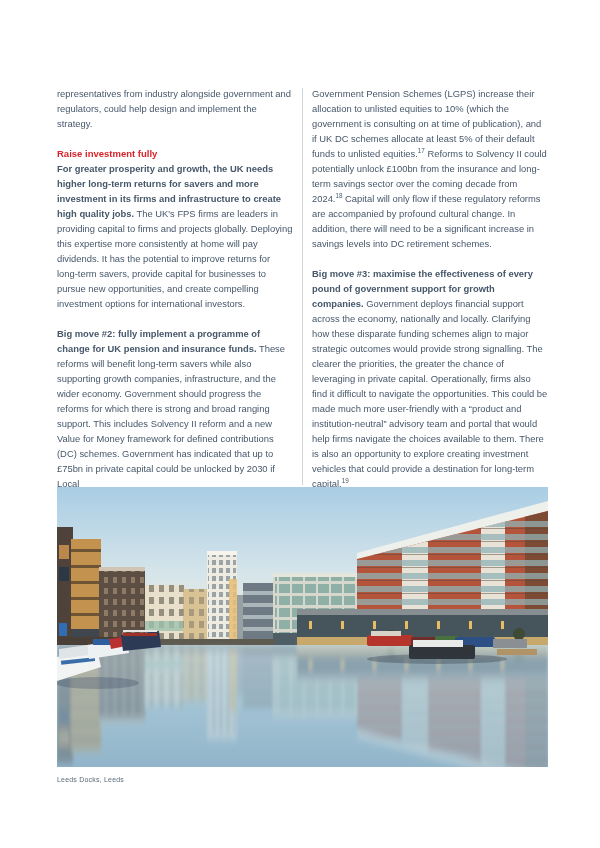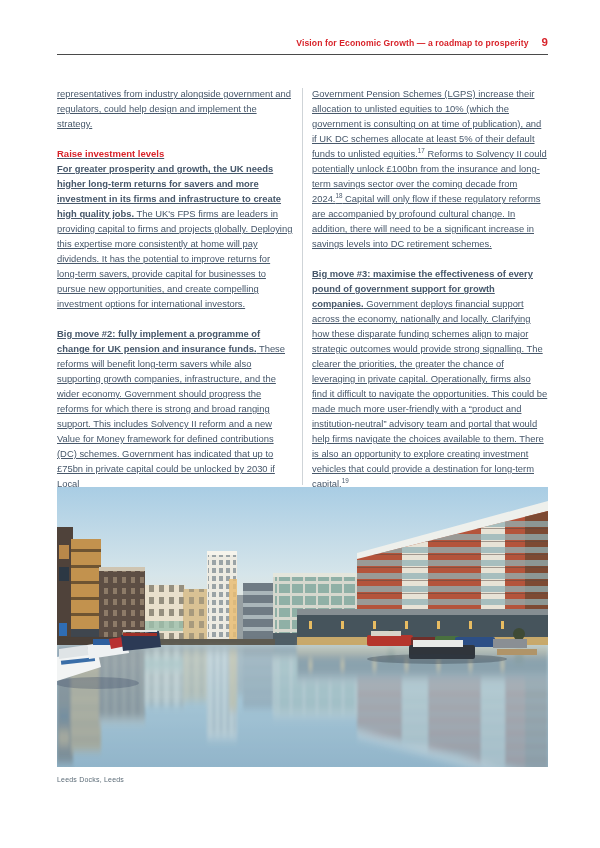--- a/index.html
+++ b/index.html
@@ -9,50 +9,43 @@
 
   
   .page-header { position: absolute; top: 36px; left: 57px; width: 491px; }
   .header-row { display: flex; justify-content: flex-end; align-items: baseline; gap: 13px; }
   .running-title { color: #d8232a; font-weight: bold; font-size: 8.6px; letter-spacing: 0.1px; }
   .page-number { color: #d8232a; font-weight: bold; font-size: 11.5px; }
   .header-rule { margin-top: 6px; border-top: 1px solid #4a4a4a; height: 0; }
 
   
   .columns { position: absolute; top: 86px; left: 57px; width: 491px; display: flex; }
-  .col { width: 236px; font-size: 9.4px; line-height: 15px; color: #46576a; text-decoration: underline; }
+  .col { width: 236px; font-size: 9.4px; line-height: 15px; color: #46576a; }
   .col p { margin: 0 0 15px 0; }
   .col p:last-child { margin-bottom: 0; }
   .col-divider { width: 1px; background: #cfd4d8; margin: 2px 9px 6px 9px; }
   .lead { font-weight: bold; text-align: right; }
   h3.section-heading { color: #d8232a; font-size: 9.5px; line-height: 15px; font-weight: bold; margin: 0; }
   sup.ref { font-size: 6.3px; line-height: 0; vertical-align: super; }
 
   
   .photo-figure { position: absolute; top: 487px; left: 57px; width: 491px; }
   .photo-figure svg { display: block; width: 491px; height: 280px; }
   .photo-caption { margin-top: 9px; font-size: 7px; letter-spacing: 0.2px; color: #5b6b77; }
 </style>
 </head>
 <body>
 
 <div class="page">
 
-  <header class="page-header">
-    <div class="header-row">
-      <span class="running-title">Vision for Economic Growth — a roadmap to prosperity</span>
-      <span class="page-number">9</span>
-    </div>
-    <div class="header-rule"></div>
-  </header>
 
   <main class="columns">
     <section class="col">
       <p><span>representatives from industry alongside government and regulators, could help design and implement the strategy.</span></p>
-      <h3 class="section-heading">Raise investment levels</h3>
+      <h3 class="section-heading">Raise investment fully</h3>
       <p><span class="lead">For greater prosperity and growth, the UK needs higher long-term returns for savers and more investment in its firms and infrastructure to create high quality jobs.</span><span> The UK's FPS firms are leaders in providing capital to firms and projects globally. Deploying this expertise more consistently at home will pay dividends. It has the potential to improve returns for long-term savers, provide capital for businesses to pursue new opportunities, and create compelling investment options for international investors.</span></p>
       <p><span class="lead">Big move #2: fully implement a programme of change for UK pension and insurance funds.</span><span> These reforms will benefit long-term savers while also supporting growth companies, infrastructure, and the wider economy. Government should progress the reforms for which there is strong and broad ranging support. This includes Solvency II reform and a new Value for Money framework for defined contributions (DC) schemes. Government has indicated that up to £75bn in private capital could be unlocked by 2030 if Local</span></p>
     </section>
 
     <div class="col-divider"></div>
 
     <section class="col">
       <p><span>Government Pension Schemes (LGPS) increase their allocation to unlisted equities to 10% (which the government is consulting on at time of publication), and if UK DC schemes allocate at least 5% of their default funds to unlisted equities.</span><sup class="ref">17</sup><span> Reforms to Solvency II could potentially unlock £100bn from the insurance and long-term savings sector over the coming decade from 2024.</span><sup class="ref">18</sup><span> Capital will only flow if these regulatory reforms are accompanied by profound cultural change. In addition, there will need to be a significant increase in savings levels into DC retirement schemes.</span></p>
       <p><span class="lead">Big move #3: maximise the effectiveness of every pound of government support for growth companies.</span><span> Government deploys financial support across the economy, nationally and locally. Clarifying how these disparate funding schemes align to major strategic outcomes would provide strong signalling. The clearer the priorities, the greater the chance of leveraging in private capital. Operationally, firms also find it difficult to navigate the opportunities. This could be made much more user-friendly with a “product and institution-neutral” advisory team and portal that would help firms navigate the choices available to them. There is also an opportunity to explore creating investment vehicles that could provide a destination for long-term capital.</span><sup class="ref">19</sup></p>
     </section>

